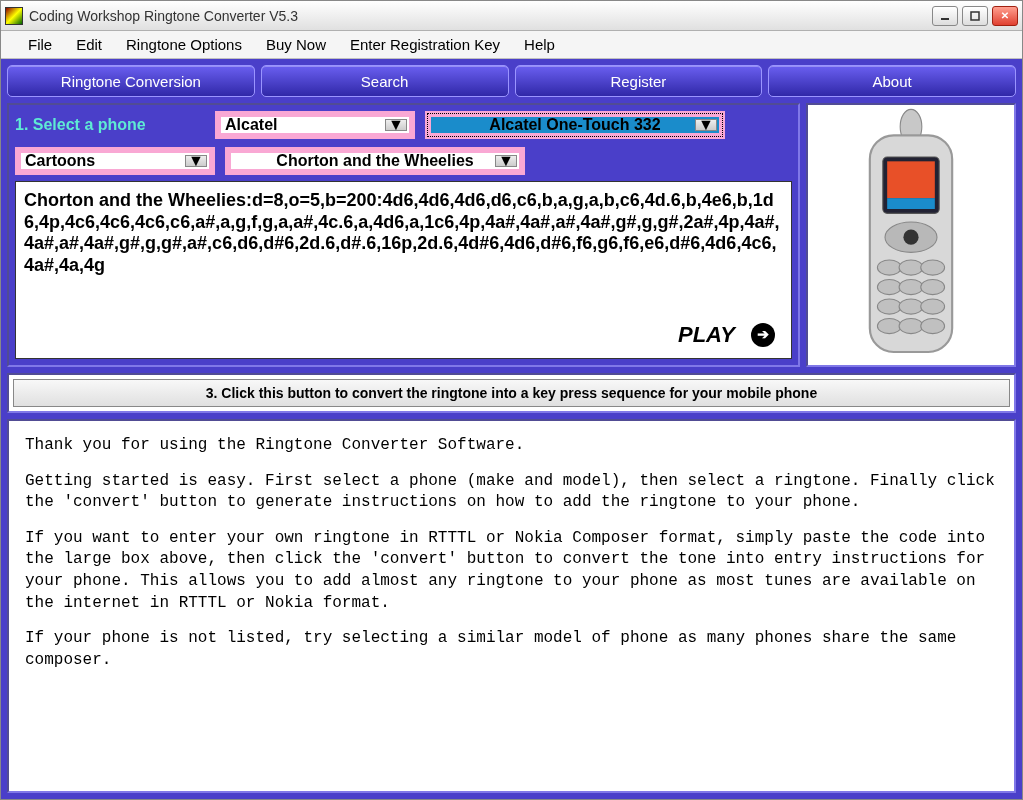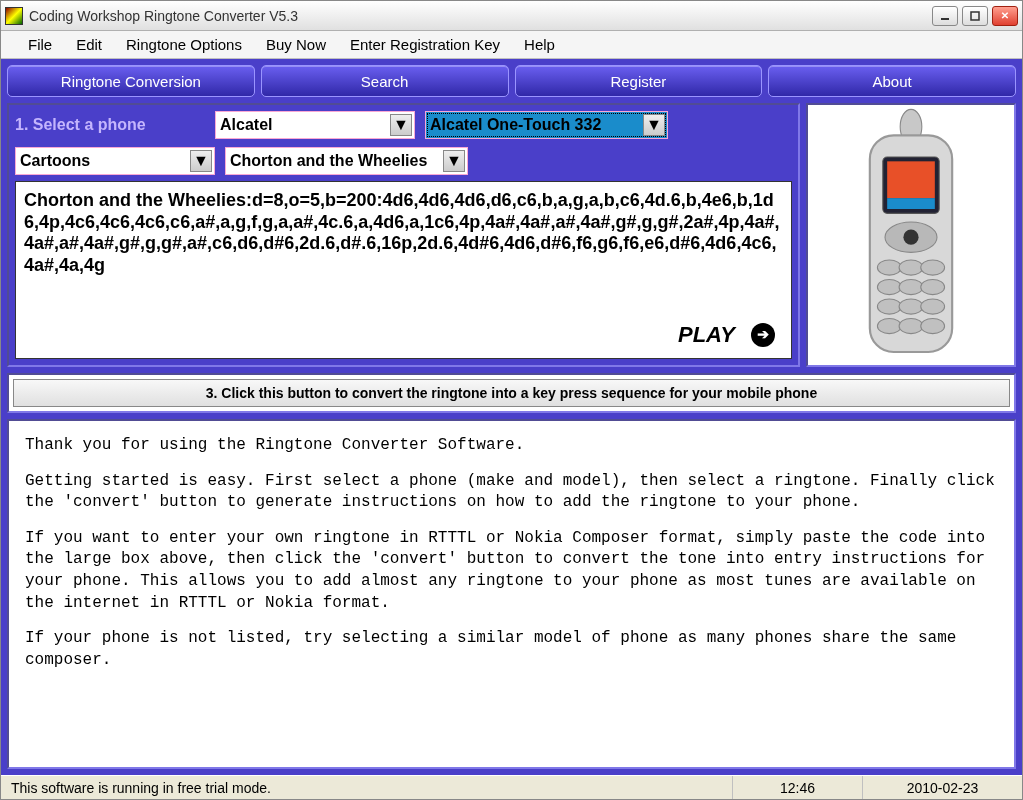--- a/index.html
+++ b/index.html
@@ -79,38 +79,38 @@
 }
 .left-panel {
   flex: 1;
   background: #4a3fc9;
   border: 2px inset #8078e8;
   padding: 6px;
   display: flex; flex-direction: column; gap: 6px;
 }
 .selectors { display:flex; flex-direction:column; gap:8px; }
 .sel-row { display: flex; align-items: center; gap: 10px; }
-.sel-label { width: 190px; color: #c4b5fd; font-size: 16px; font-weight: bold; }
+.sel-label { width: 190px; color: #5eead4; font-size: 16px; font-weight: bold; }
 .dd {
   height: 28px;
   background: #fff;
-  border: 1px solid #f9a8d4;
+  border: 6px solid #f9a8d4;
   display: flex; align-items: center;
   padding: 0 4px;
   font-size: 16px; font-weight: bold;
   position: relative; cursor: pointer;
 }
 .dd.sel { background: #1a8ccb; color:#000; outline:1px dotted #000; outline-offset:-3px; }
 .dd .arrow {
   position:absolute; right:2px; top:2px; bottom:2px; width:22px;
   background: linear-gradient(#eee,#ccc);
   border:1px solid #888; display:flex; align-items:center; justify-content:center;
 }
 .dd1 { width: 200px; }
-.dd2 { width: 243px; }
+.dd2 { width: 300px; justify-content: center; }
 .rtttl-box {
   flex:1; min-height: 170px;
   background: #fff; border: 1px solid #333;
   padding: 8px;
   font-size: 18px; font-weight: bold; line-height: 1.2;
   word-break: break-all;
   display:flex; flex-direction:column;
 }
 .rtttl-text { flex:1; }
 .play-btn {
@@ -266,18 +266,13 @@
 
     <div class="instructions">
       <div>Thank you for using the Ringtone Converter Software.</div>
       <div>Getting started is easy.  First select a phone (make and model),  then select a ringtone.  Finally click the 'convert' button to generate instructions on how to add the ringtone to your phone.</div>
       <div>If you want to enter your own ringtone in RTTTL or Nokia Composer format, simply paste the code into the large box above,  then click the 'convert' button to convert the tone into entry instructions for your phone.  This allows you to add almost any ringtone to your phone as most tunes are available on the internet in RTTTL or Nokia format.</div>
       <div>If your phone is not listed,  try selecting a similar model of phone as many phones share the same composer.</div>
     </div>
 
   </div>
 
-  <div class="statusbar">
-    <div class="status-cell">This software is running in free trial mode.</div>
-    <div class="status-cell time">12:46</div>
-    <div class="status-cell date">2010-02-23</div>
-  </div>
 </div>
 
 </body></html>

